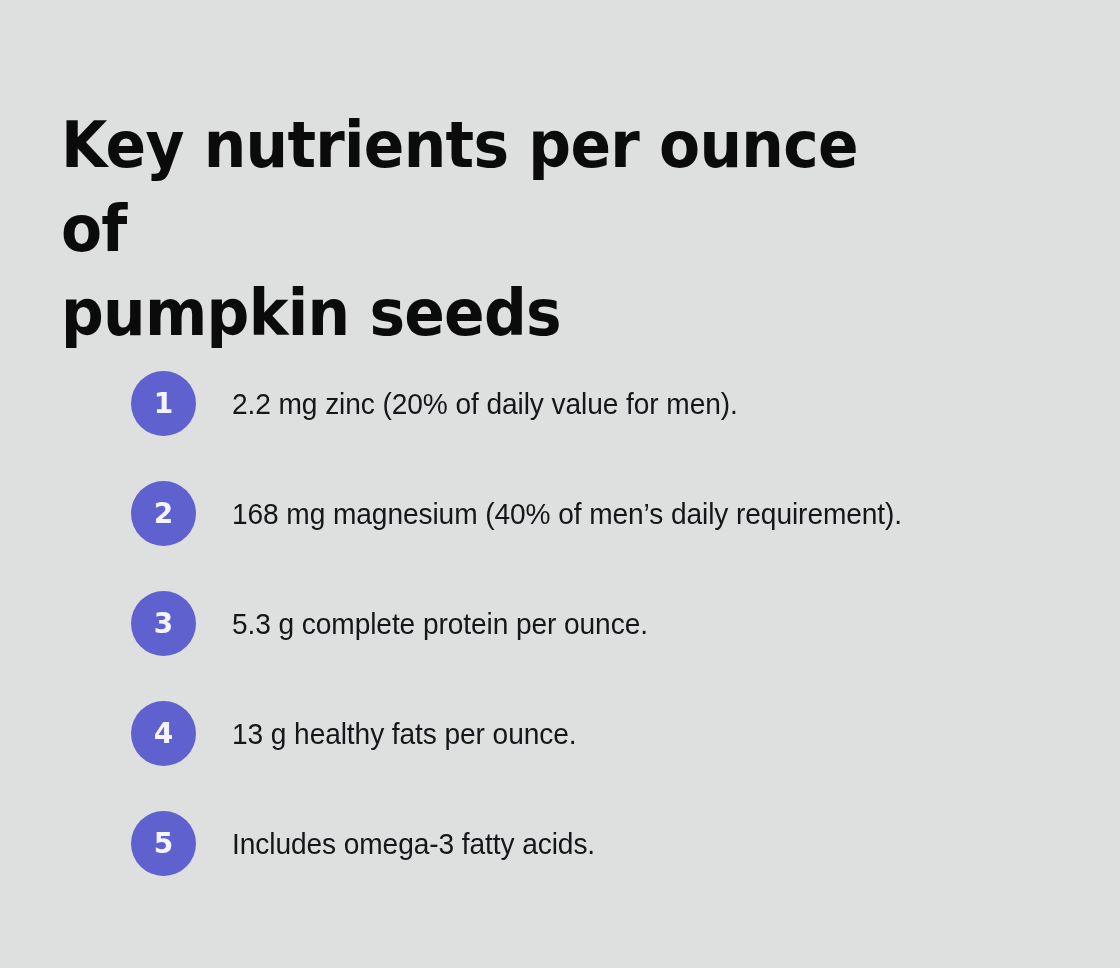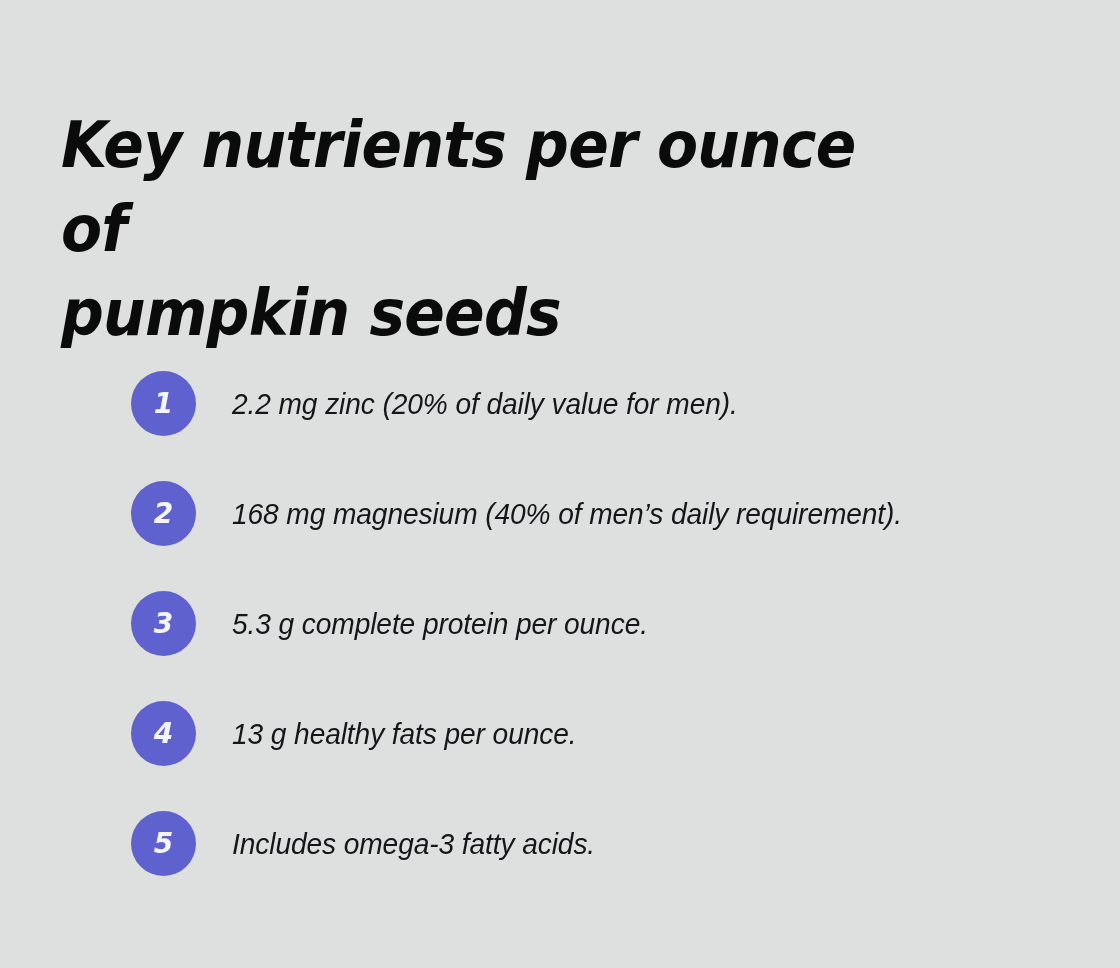--- a/index.html
+++ b/index.html
@@ -12,21 +12,20 @@
     background: #dee0df;
     font-family: "Liberation Sans", sans-serif;
     overflow: hidden;
   }
 
   .card {
     position: relative;
     width: 1120px;
     height: 968px;
     box-sizing: border-box;
-    font-style: italic;
   }
 
   .page-title {
     position: absolute;
     left: 61px;
     top: 103px;
     width: 900px;
     margin: 0;
     font-family: "DejaVu Sans", "Liberation Sans", sans-serif;
     font-size: 64px;

